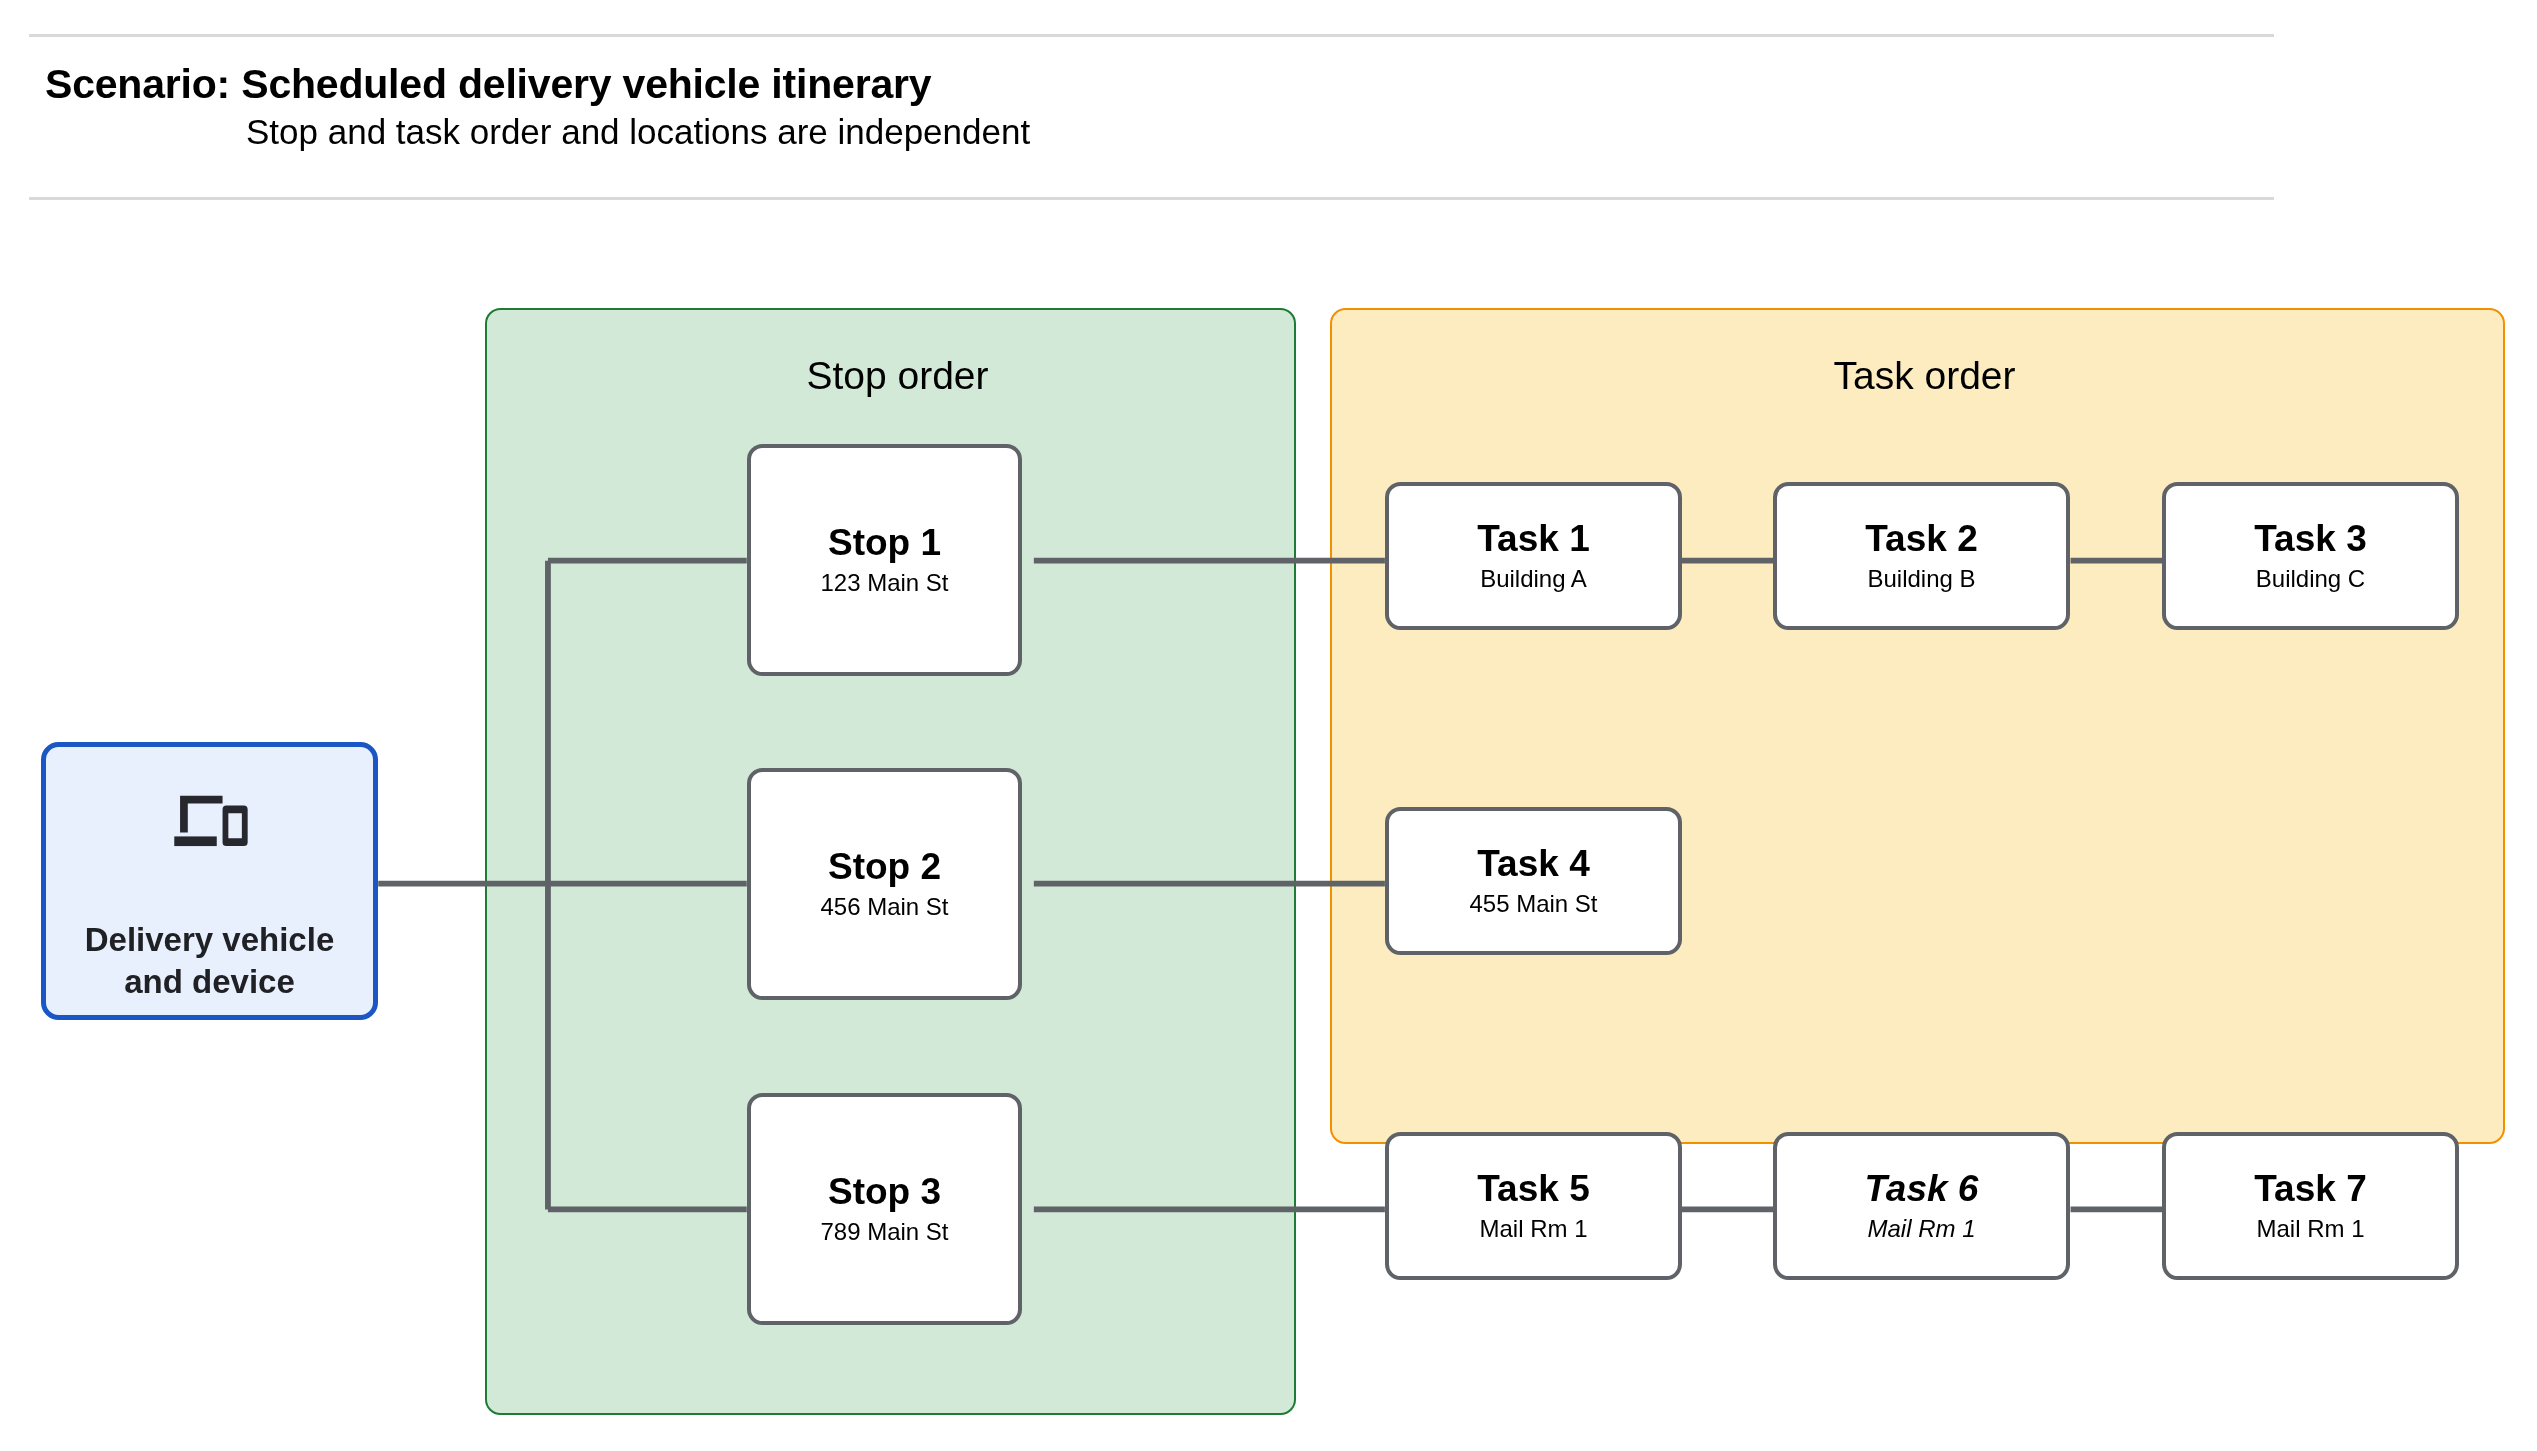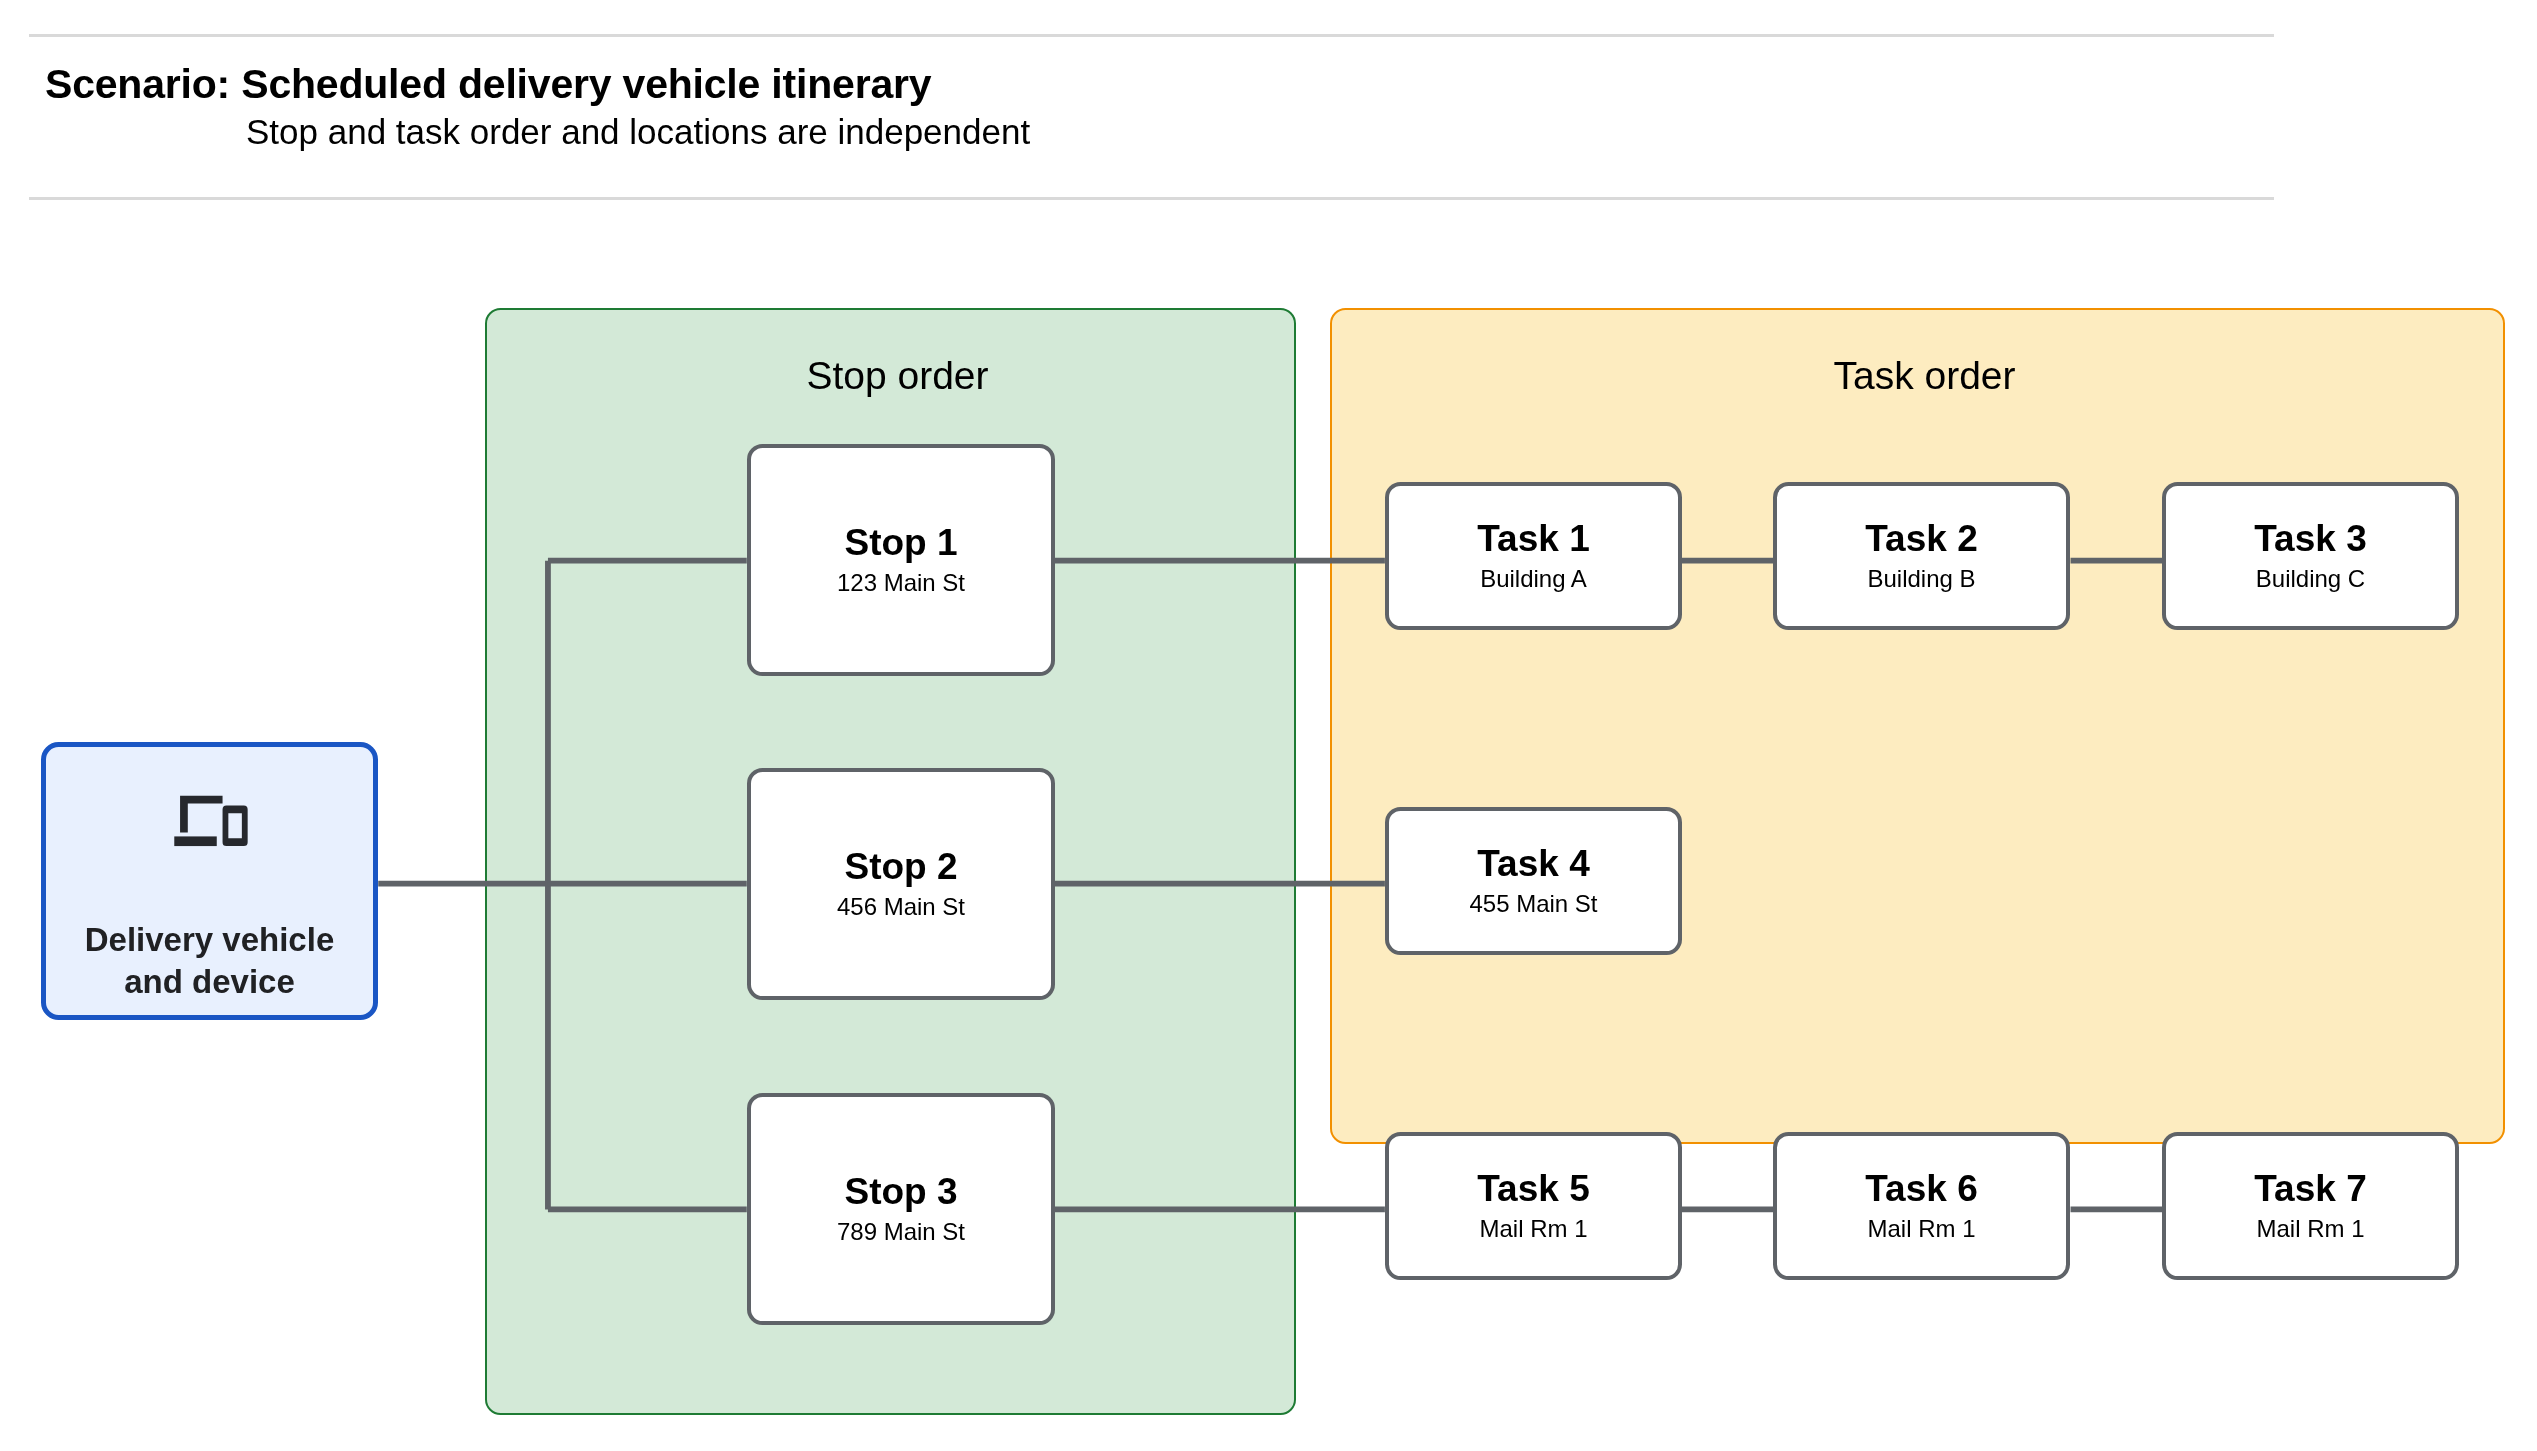--- a/index.html
+++ b/index.html
@@ -118,35 +118,35 @@
   }
   .node .line2 {
     font-size: 24px;
     font-weight: normal;
     color: #000000;
     line-height: 1.2;
     white-space: nowrap;
     margin-top: 3.9px;
   }
 
-  .stop-node { width: 308px; height: 232px; }
+  .stop-node { width: 275px; height: 232px; }
   .task-node { width: 297px; height: 148px; }
 
   
   #stop-0 { left: 747px; top: 444px; }
   #stop-1 { left: 747px; top: 768px; }
   #stop-2 { left: 747px; top: 1093px; }
 
   
   #task-0 { left: 1385px; top: 482px; }
   #task-1 { left: 1773px; top: 482px; }
   #task-2 { left: 2162px; top: 482px; }
   #task-3 { left: 1385px; top: 807px; text-align: right; }
   #task-4 { left: 1385px; top: 1132px; }
-  #task-5 { left: 1773px; top: 1132px; }
+  #task-5 { left: 1773px; top: 1132px; font-style: italic; }
   #task-6 { left: 2162px; top: 1132px; }
 
   
   #vehicle {
     position: absolute;
     left: 41px;
     top: 742px;
     width: 337px;
     height: 278px;
     background: #e8f0fe;

